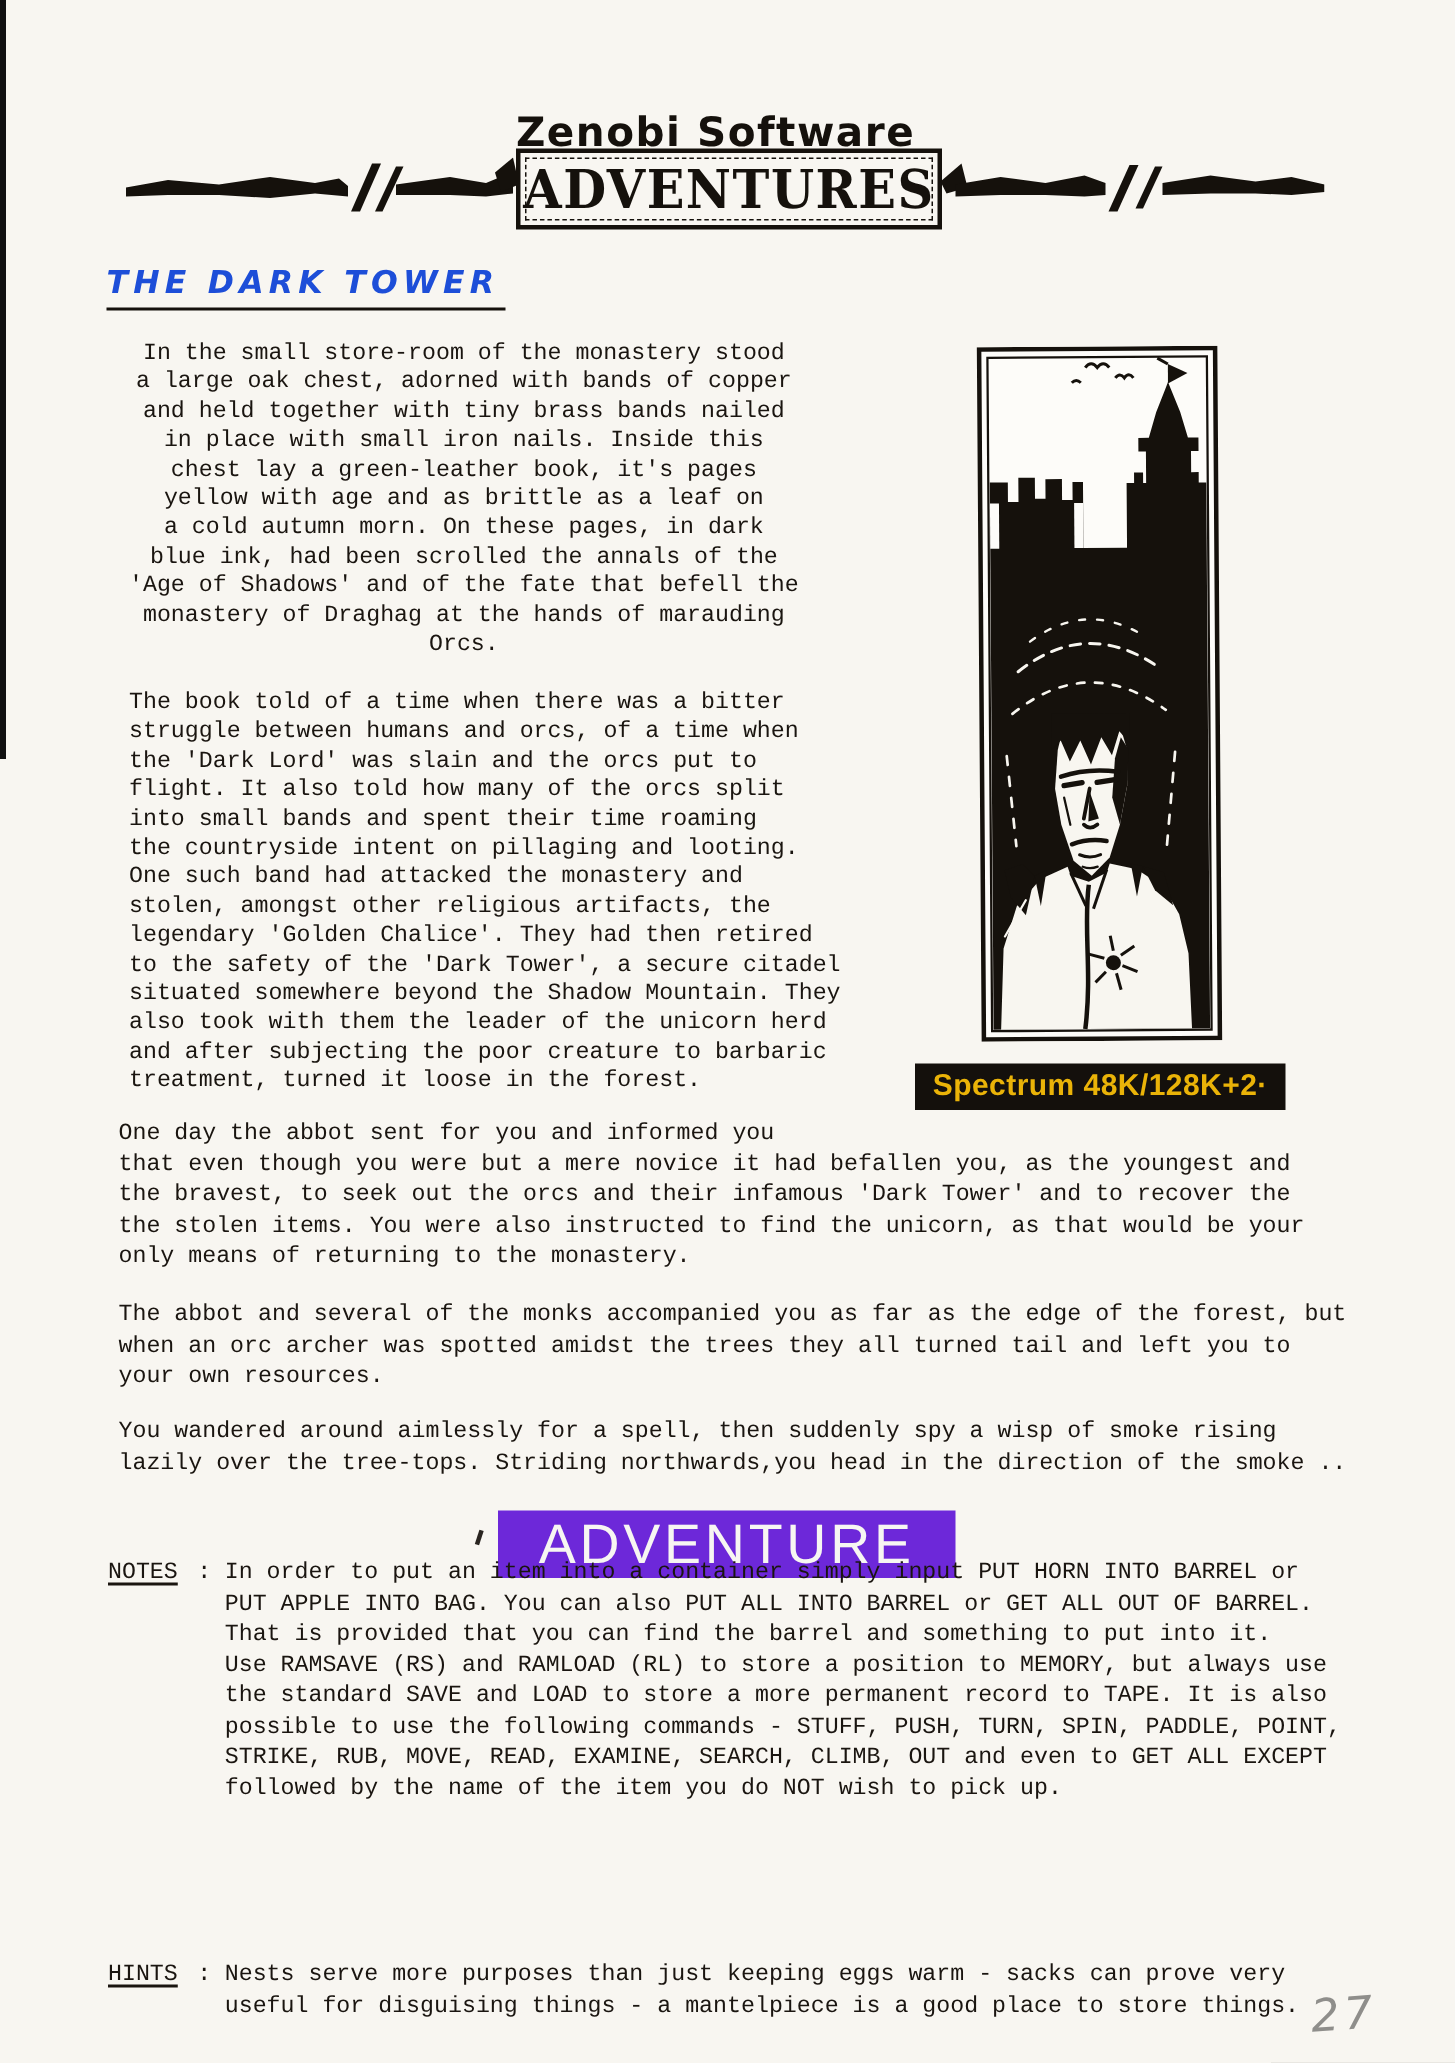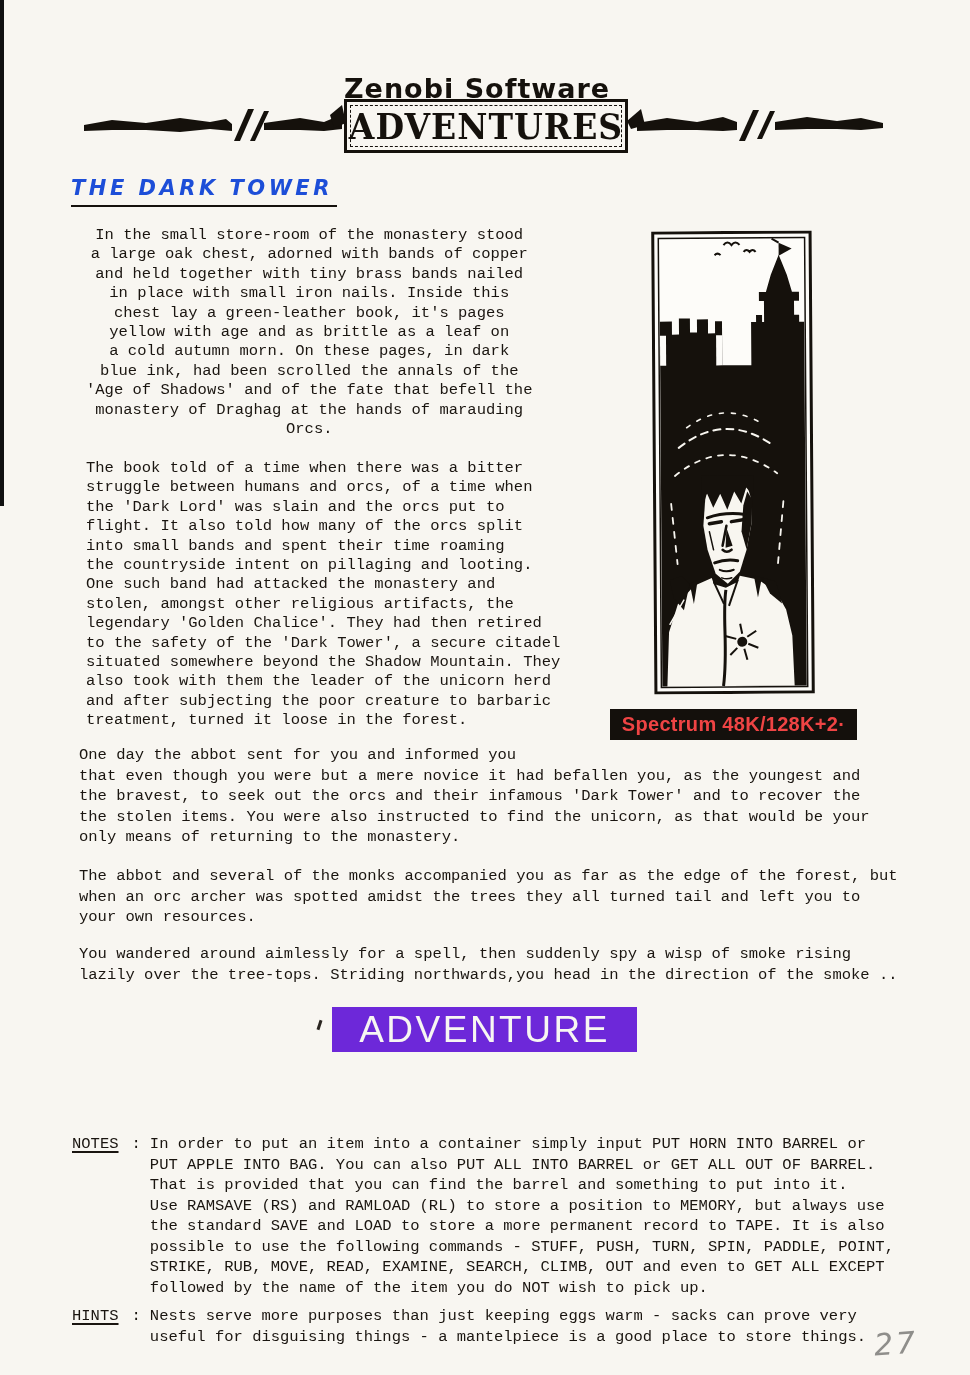--- a/index.html
+++ b/index.html
@@ -38,31 +38,31 @@
   .p3{left:79px; top:745px;}
   .p4{left:79px; top:866px;}
   .p5{left:79px; top:944px;}
   .panel{
     position:absolute; left:652px; top:231px; width:162px; height:463px; margin:0;
     transform:rotate(-0.4deg);
   }
   .panel svg{display:block; width:100%; height:100%;}
   .badge{
     position:absolute; left:610px; top:709px; width:247px; height:31px;
-    background:#14100c; color:#ef4444; text-align:center;
+    background:#14100c; color:#eab308; text-align:center;
     font:700 20px/31px "Liberation Sans",sans-serif; letter-spacing:.3px;
   }
   .banner{
     position:absolute; left:332px; top:1007px; width:305px; height:45px;
     background:#6d28d9; color:#f7f6f2; text-align:center;
     font:400 37px/45px "Liberation Sans",sans-serif; letter-spacing:2.5px;
   }
   .speck{position:absolute; left:318px; top:1020px; width:3px; height:10px; background:#2a2520; transform:rotate(18deg);}
   .section{position:absolute; left:72px; display:flex; align-items:flex-start;}
-  .notes{top:1134px;} .hints{top:1306px;}
+  .notes{top:1038px;} .hints{top:1306px;}
   .sec-label{
     font:15.5px/20.5px "Liberation Mono",monospace;
     text-decoration:underline; text-decoration-thickness:1.5px; text-underline-offset:3px;
   }
   .sec-colon{font:15.5px/20.5px "Liberation Mono",monospace; margin:0 9px 0 13px;}
   .section pre.body-text{position:static;}
   .page-number{
     position:absolute; left:874px; top:1326px; color:#8f8e8b;
     font:italic 400 30px "DejaVu Sans",sans-serif; letter-spacing:3px; transform:rotate(-4deg);
   }

